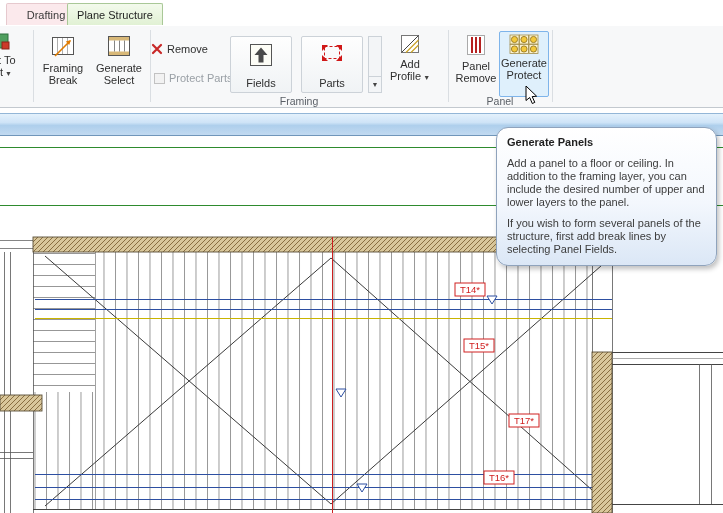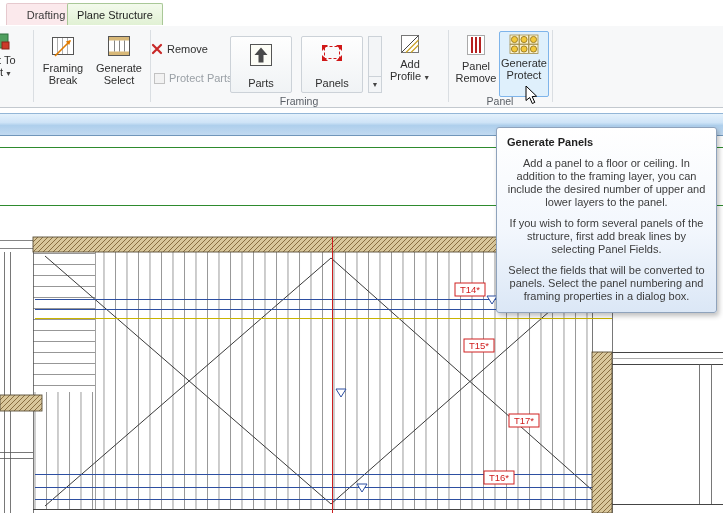--- a/index.html
+++ b/index.html
@@ -38,24 +38,24 @@
   .cutoff{overflow:hidden;}
 
   
   .titlebar{position:absolute;left:0;top:113px;width:723px;height:23px;box-sizing:border-box;
             background:linear-gradient(180deg,#e4f1fc 0%,#cfe4f7 40%,#aecfec 55%,#c2daf1 100%);
             border-top:1px solid #93b6d7;border-bottom:1px solid #7096ba;}
 
   
   .tooltip{position:absolute;left:496px;top:127px;width:221px;box-sizing:border-box;z-index:20;
            background:linear-gradient(180deg,#ffffff 0%,#f3f7fd 55%,#dbe7f6 100%);
-           border:1px solid #8fa3bc;border-radius:3px;box-shadow:2px 3px 5px rgba(0,0,0,0.25);
+           border:1px solid #8fa3bc;border-radius:12px;box-shadow:2px 3px 5px rgba(0,0,0,0.25);
            padding:8px 10px 9px 10px;font-size:11px;color:#3c3c3c;line-height:13px;}
   .tooltip .tt-title{font-weight:bold;color:#1f1f1f;margin:0 0 8px 0;font-size:11px;}
-  .tooltip p{margin:0 0 8px 0;text-align:center;}
+  .tooltip p{margin:0 0 8px 0;}
   .tooltip p:last-child{margin-bottom:0;}
 
   .cursor{position:absolute;left:525px;top:86px;z-index:30;}
   svg{display:block;}
 </style>
 </head>
 <body>
 
 <div class="screen">
 
@@ -120,34 +120,34 @@
       <span>Protect Parts</span>
     </div>
 
     <div class="gal" style="left:230px">
       <span>
         <svg width="26" height="26" viewBox="0 0 26 26">
           <rect x="2.5" y="2.5" width="21" height="21" fill="#fdfdf6" stroke="#555"></rect>
           <polygon points="13,5.5 19.5,13 15.5,13 15.5,20.5 10.5,20.5 10.5,13 6.5,13" fill="#4a4a4a"></polygon>
         </svg>
       </span>
-      <span>Parts</span>
+      <span>Fields</span>
     </div>
 
     <div class="gal" style="left:301px">
       <span>
         <svg width="26" height="22" viewBox="0 0 26 22">
           <rect x="5.5" y="4.5" width="15" height="12" fill="none" stroke="#d01818" stroke-dasharray="3 2"></rect>
           <polygon points="3,3 9,3 3,9" fill="#d01818"></polygon>
           <polygon points="23,3 23,9 17,3" fill="#d01818"></polygon>
           <polygon points="3,19 9,19 3,13" fill="#d01818"></polygon>
           <polygon points="23,19 17,19 23,13" fill="#d01818"></polygon>
         </svg>
       </span>
-      <span>Panels</span>
+      <span>Parts</span>
     </div>
 
     <div class="galstrip">
       <div class="galdd">▼</div>
     </div>
 
     <div class="bl" style="left:384px;width:52px;">
       <span class="ic">
         <svg width="24" height="24" viewBox="0 0 24 24">
           <rect x="3.5" y="3.5" width="17" height="17" fill="#ffffff" stroke="#777"></rect>
@@ -303,21 +303,20 @@
         <rect x="484" y="471" width="30" height="13" fill="#ffffff" stroke="#d02020"></rect>
         <text x="499" y="481" fill="#d02020">T16*</text>
       </g>
     </g>
   </svg>
 
   <div class="tooltip">
     <div class="tt-title">Generate Panels</div>
     <p>Add a panel to a floor or ceiling. In addition to the framing layer, you can include the desired number of upper and lower layers to the panel.</p>
     <p>If you wish to form several panels of the structure, first add break lines by selecting Panel Fields.</p>
-    <p>Select the fields that will be converted to panels. Select the panel numbering and framing properties in a dialog box.</p>
   </div>
 
   <div class="cursor">
     <svg width="14" height="20" viewBox="0 0 14 20">
       <polygon points="1,0 1,14.5 4.7,11.5 7.3,17.5 9.8,16.4 7.2,10.6 11.6,10.2" fill="#ffffff" stroke="#000000" stroke-width="1"></polygon>
     </svg>
   </div>
 
 </div>
 

